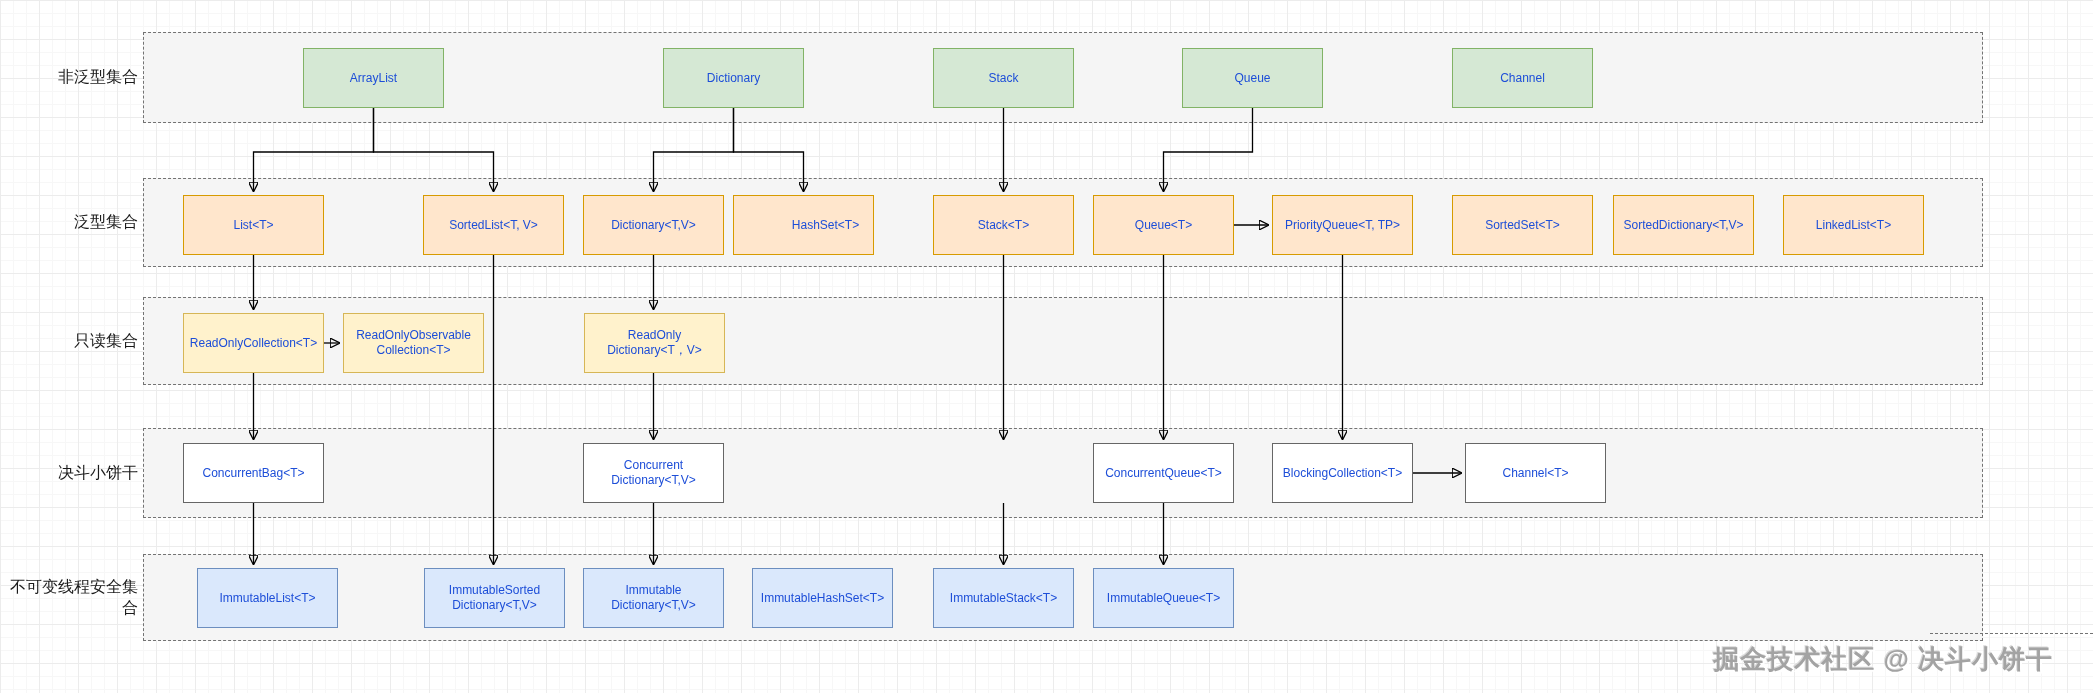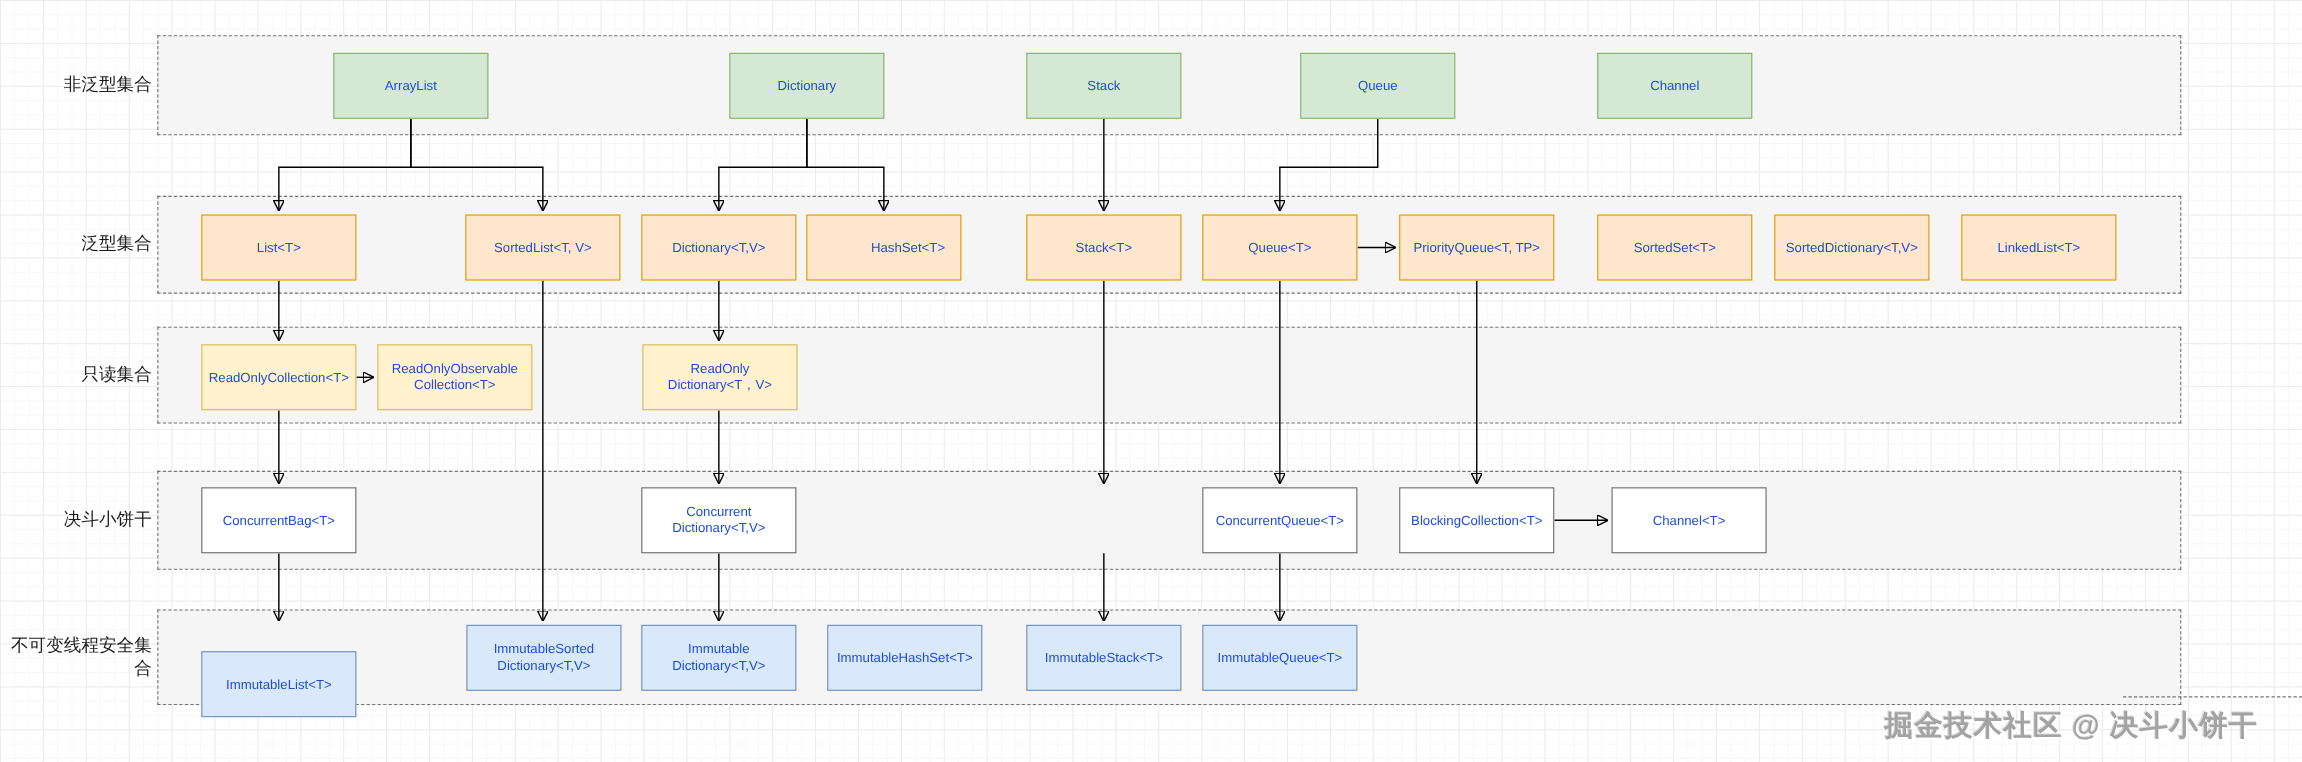--- a/index.html
+++ b/index.html
@@ -133,21 +133,21 @@
   <div class="node yellow" style="left:584px;top:313px;">ReadOnly
 Dictionary&lt;T，V&gt;</div>
 
   <div class="node white" style="left:183px;top:443px;">ConcurrentBag&lt;T&gt;</div>
   <div class="node white" style="left:583px;top:443px;">Concurrent
 Dictionary&lt;T,V&gt;</div>
   <div class="node white" style="left:1093px;top:443px;">ConcurrentQueue&lt;T&gt;</div>
   <div class="node white" style="left:1272px;top:443px;">BlockingCollection&lt;T&gt;</div>
   <div class="node white" style="left:1465px;top:443px;">Channel&lt;T&gt;</div>
 
-  <div class="node blue" style="left:183px;top:568px;margin-top:24px;">ImmutableList&lt;T&gt;</div>
+  <div class="node blue" style="left:197px;top:568px;">ImmutableList&lt;T&gt;</div>
   <div class="node blue" style="left:424px;top:568px;">ImmutableSorted
 Dictionary&lt;T,V&gt;</div>
   <div class="node blue" style="left:583px;top:568px;">Immutable
 Dictionary&lt;T,V&gt;</div>
   <div class="node blue" style="left:752px;top:568px;">ImmutableHashSet&lt;T&gt;</div>
   <div class="node blue" style="left:933px;top:568px;">ImmutableStack&lt;T&gt;</div>
   <div class="node blue" style="left:1093px;top:568px;">ImmutableQueue&lt;T&gt;</div>
 
   <div class="watermark">掘金技术社区 @ 决斗小饼干</div>
 

